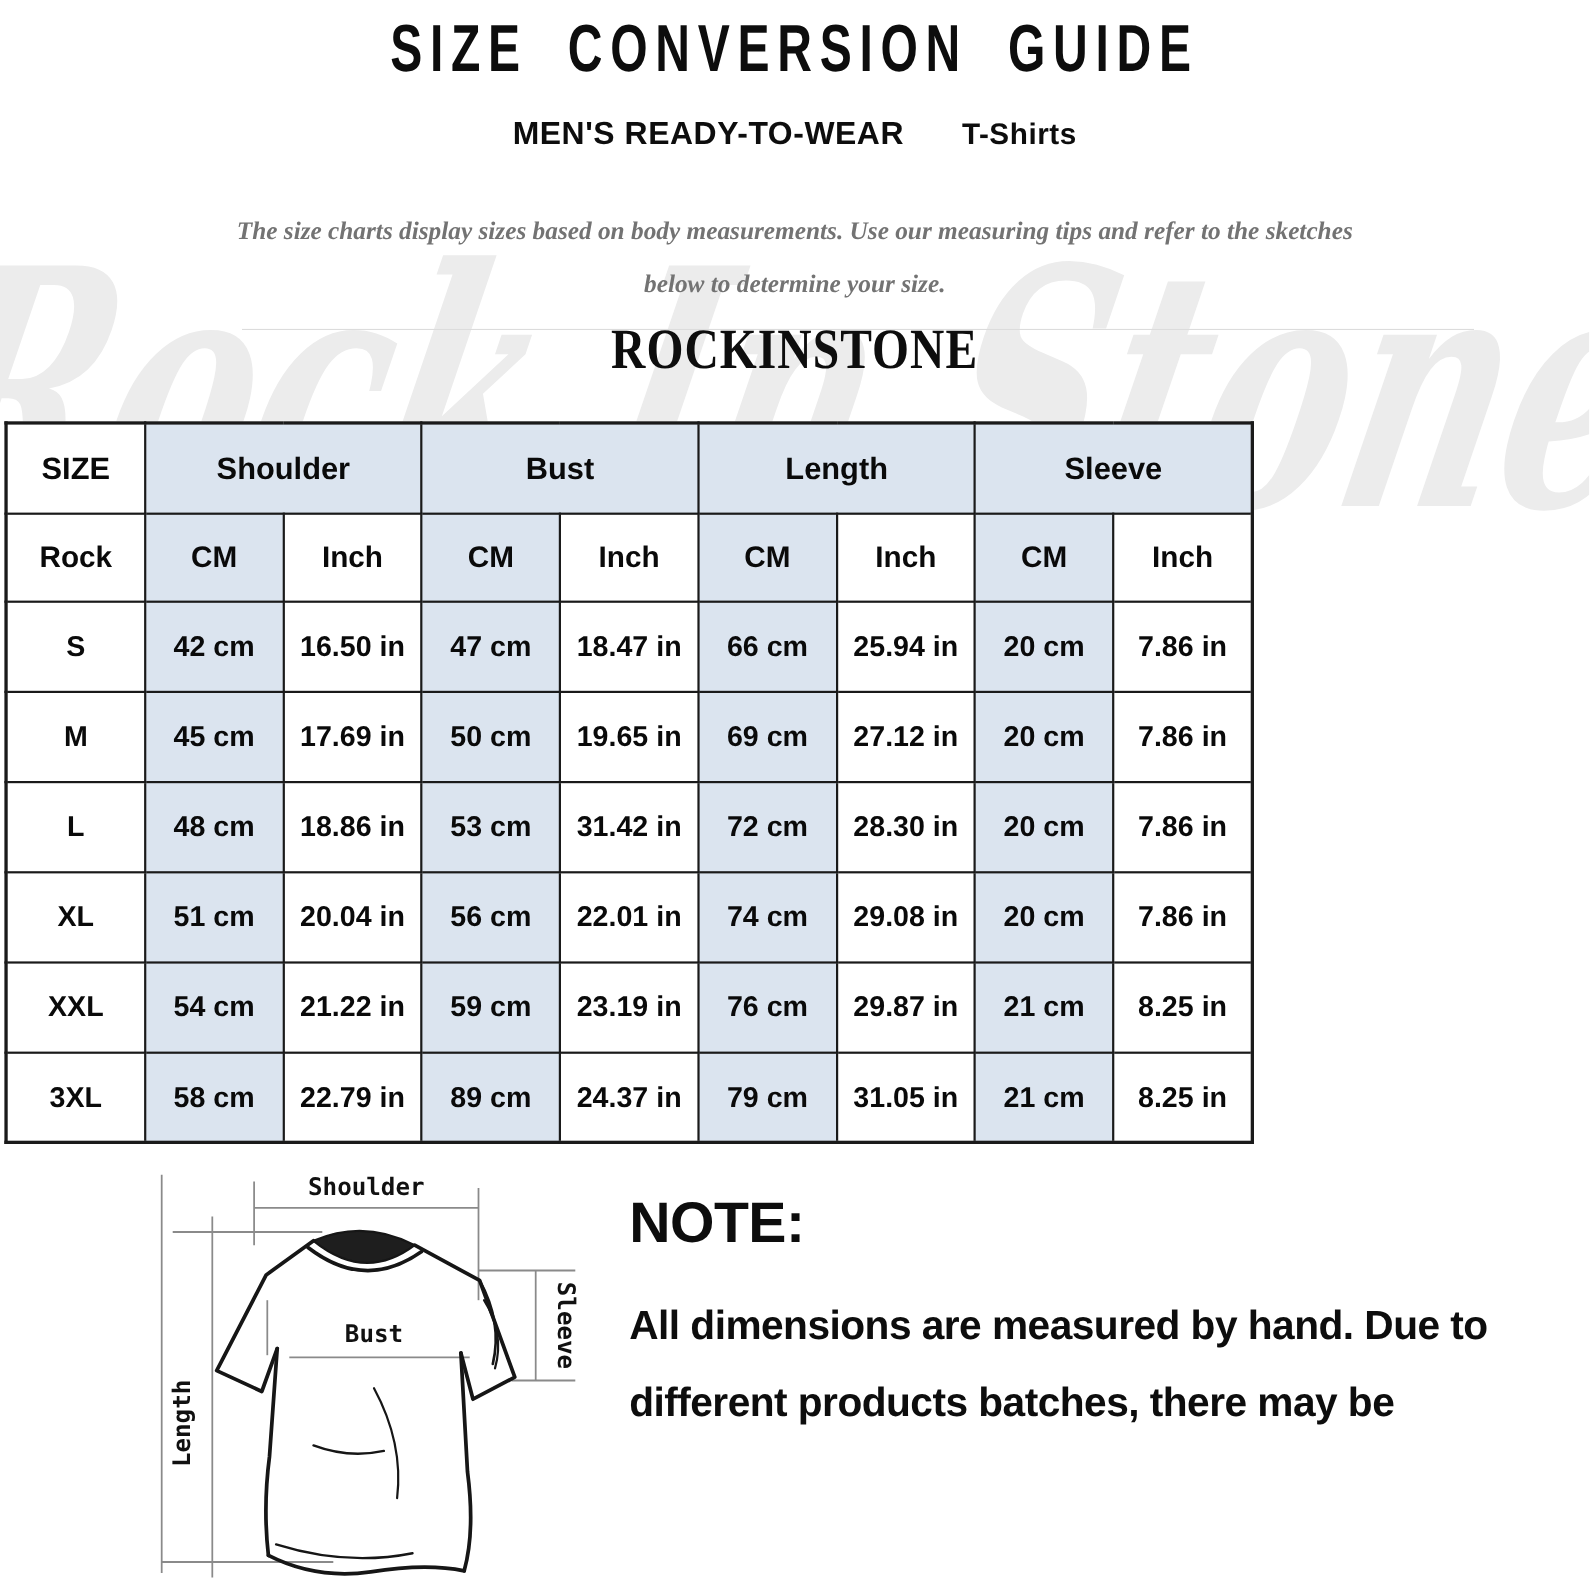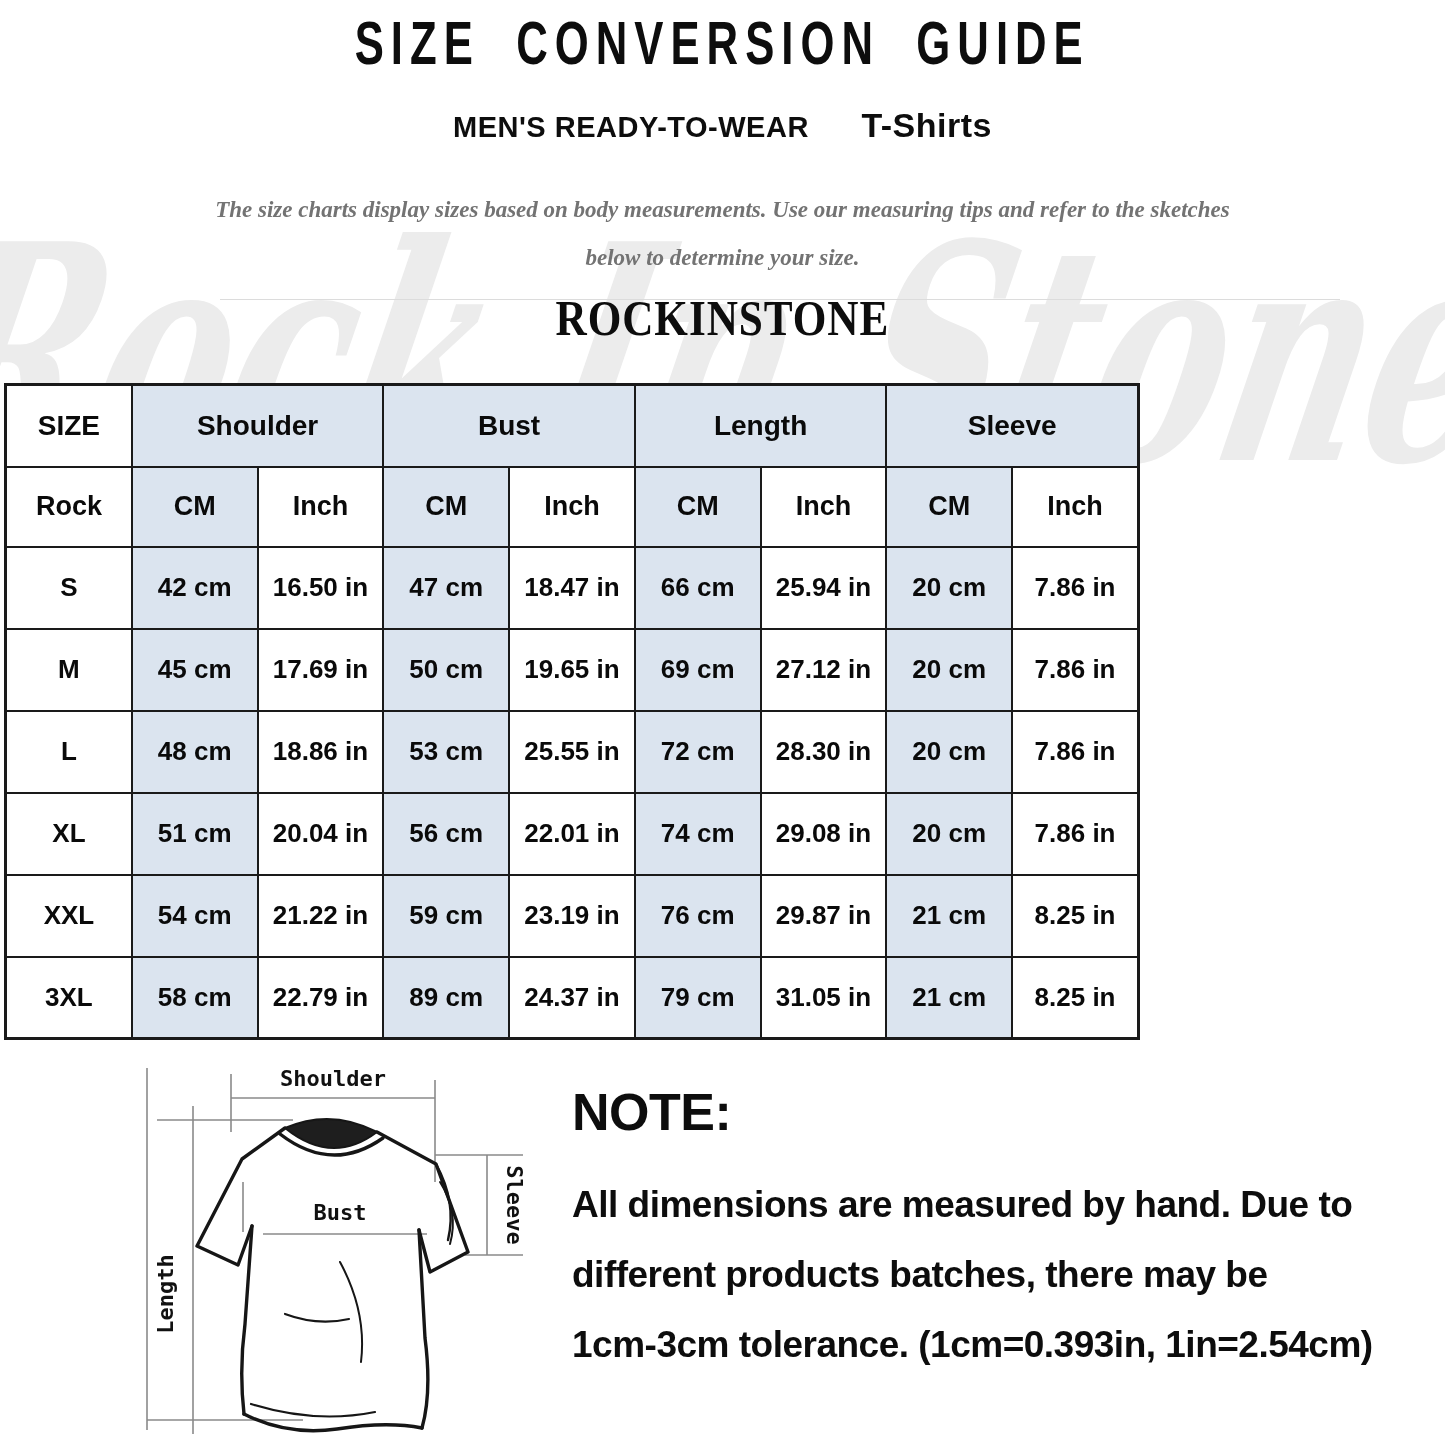--- a/index.html
+++ b/index.html
@@ -16,21 +16,21 @@
   
   .title-wrap { position:absolute; top:8px; left:0; width:100%; text-align:center; z-index:2; }
   .title-wrap span {
     display:inline-block; white-space:nowrap;
     font-family:"Liberation Sans", sans-serif; font-weight:700; font-size:56px;
     letter-spacing:9px; word-spacing:22px;
     transform:scale(0.78,1.08); transform-origin:center top;
   }
   .subtitle { position:absolute; top:106px; left:0; width:100%; text-align:center; z-index:2;
     font-weight:700; font-size:29px; letter-spacing:0.5px; }
-  .subtitle .sub2 { font-size:34px;margin-left:44px; }
+  .subtitle .sub2 { font-size:27px;margin-left:44px; }
   .description { position:absolute; top:186px; left:0; width:100%; text-align:center; z-index:2;
     font-family:"Liberation Serif", serif; font-style:italic; font-weight:600;
     font-size:23px; line-height:48px; color:#737373; }
   .divider { position:absolute; top:299px; left:220px; width:1120px; height:1px;
     background:#dcdcdc; z-index:1; }
   .brand { position:absolute; top:288px; left:0; width:100%; text-align:center; z-index:2; }
   .brand span { display:inline-block; font-family:"Liberation Serif", serif; font-weight:700;
     font-size:47px; letter-spacing:1px; transform:scale(0.92,1.1); transform-origin:center top; }
   
   table.size-table {
@@ -139,21 +139,21 @@
           <td class="blue">69 cm</td>
           <td>27.12 in</td>
           <td class="blue">20 cm</td>
           <td>7.86 in</td>
         </tr>
         <tr>
           <td>L</td>
           <td class="blue">48 cm</td>
           <td>18.86 in</td>
           <td class="blue">53 cm</td>
-          <td>25.55 in</td>
+          <td>31.42 in</td>
           <td class="blue">72 cm</td>
           <td>28.30 in</td>
           <td class="blue">20 cm</td>
           <td>7.86 in</td>
         </tr>
         <tr>
           <td>XL</td>
           <td class="blue">51 cm</td>
           <td>20.04 in</td>
           <td class="blue">56 cm</td>
@@ -225,16 +225,15 @@
       <text x="205" y="158" text-anchor="middle">Bust</text>
       <text x="38" y="232" text-anchor="middle" transform="rotate(-90 38 232)">Length</text>
       <text x="372" y="143" text-anchor="middle" transform="rotate(90 372 143)">Sleeve</text>
     </g>
   </svg>
 
   <div class="note">
     <div class="note-heading">NOTE:</div>
     <div class="note-line">All dimensions are measured by hand. Due to</div>
     <div class="note-line">different products batches, there may be</div>
-    <div class="note-line">1cm-3cm tolerance. (1cm=0.393in, 1in=2.54cm)</div>
   </div>
 
 </div>
 
 </body></html>

